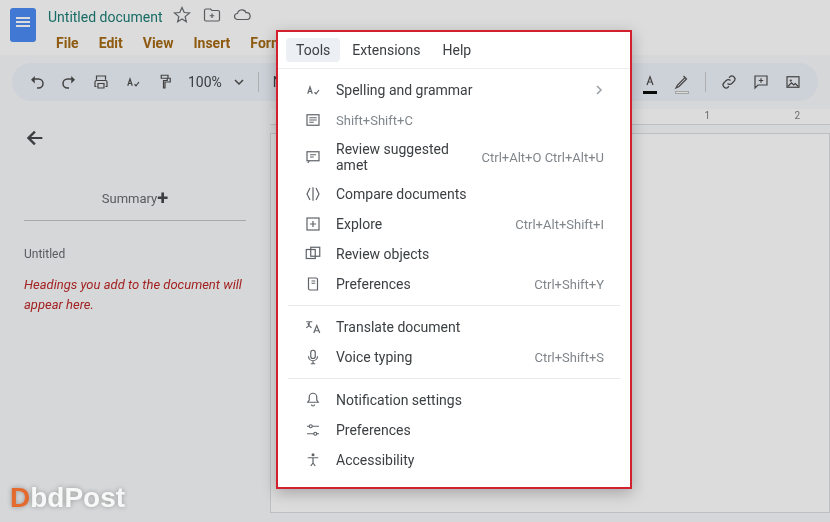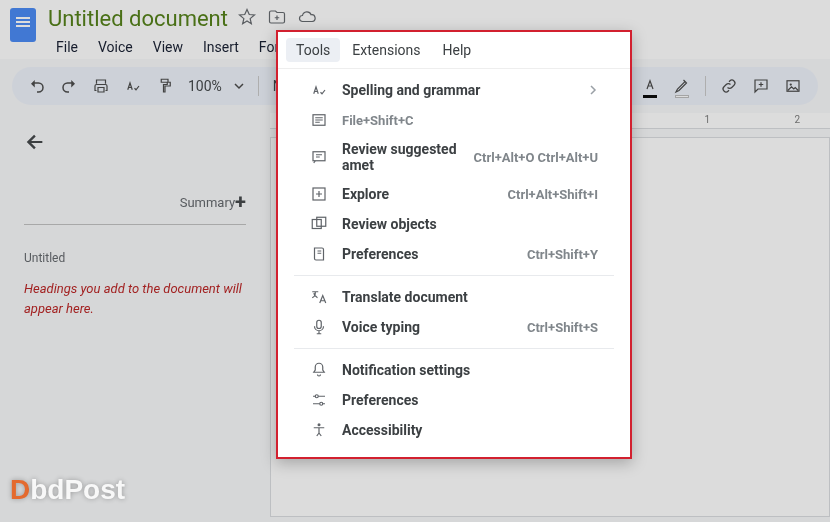--- a/index.html
+++ b/index.html
@@ -38,25 +38,25 @@
     flex-shrink: 0;
   }
   .docs-logo::before {
     content:"";
     position:absolute;
     left:6px; right:6px; top:9px;
     height:2px; background:#fff; box-shadow:0 4px 0 #fff, 0 8px 0 #fff;
   }
   .title-col { display:flex; flex-direction:column; }
   .title-row { display:flex; align-items:center; gap:10px; }
-  .doc-title { font-size:22px; color:#4d7c0f; }
+  .doc-title { font-size:14px; color:#0f766e; }
   .title-icons { display:flex; gap:12px; color:#5f6368; }
   .title-icons svg { width:18px; height:18px; fill:#5f6368; }
   .menubar { display:flex; gap:4px; margin-top:4px; }
-  .menubar-item { padding:4px 8px; border-radius:4px; font-size:14px; color:#0f172a; cursor:pointer; }
+  .menubar-item { padding:4px 8px; border-radius:4px; font-size:14px; color:#a16207; cursor:pointer;font-weight:bold; }
   .menubar-item.open { background:#e8eaed; position:relative; z-index:20; }
   
   .toolbar {
     display:flex;
     align-items:center;
     gap:2px;
     background:#edf2fa;
     border-radius:22px;
     margin:8px 12px;
     padding:4px 10px;
@@ -71,21 +71,21 @@
   .sep { width:1px; height:20px; background:#c7c7c7; margin:0 6px; }
   .font-color-bar { width:14px; height:3px; background:#000; position:absolute; bottom:3px; left:8px; }
   .highlight-bar { width:14px; height:3px; background:#fff; border:1px solid #bbb; position:absolute; bottom:3px; left:8px; }
   
   .workspace { display:flex; height:calc(100% - 110px); position:relative; }
   .sidebar {
     width:270px; padding:18px 24px; color:#3c4043;
   }
   .back-arrow svg { width:22px; height:22px; fill:#3c4043; }
   .summary-row {
-    display:flex; justify-content:flex-end; align-items:center;
+    display:flex; justify-content:center; align-items:center;
     border-bottom:1px solid #c0c0c0; padding:10px 0; margin-top:24px;
     font-size:13px; color:#5f6368;
   }
   .outline-label { font-size:12px; color:#5f6368; margin-top:26px; }
   .outline-hint { font-size:13px; color:#b91c1c; font-style:italic; margin-top:14px; line-height:1.5; }
   .page-area { flex:1; position:relative; padding-top:0; }
   .ruler {
     height:16px; border-bottom:1px solid #dadce0; position:relative; font-size:10px; color:#777;
     background:#fff;
   }
@@ -105,36 +105,36 @@
     box-shadow:0 4px 14px rgba(0,0,0,.25);
     z-index:30;
     padding-bottom:6px;
   }
   .menu-header {
     display:flex; gap:2px; padding:6px 8px;
     border-bottom:1px solid #eee;
   }
   .menu-header .mh { padding:4px 10px; font-size:14px; color:#3c4043; }
   .menu-header .mh.active { background:#eceff4; border-radius:4px; }
-  .menu-list { padding:6px 16px;font-weight:bold; }
+  .menu-list { padding:6px 10px; }
   .mi {
     display:flex; align-items:center; gap:14px;
     padding:6px 16px; font-size:14px; color:#3c4043; cursor:pointer;
     min-height:30px;
   }
   .mi .mi-icon { width:18px; height:18px; flex-shrink:0; display:flex; align-items:center; justify-content:center; }
   .mi .mi-icon svg { width:18px; height:18px; fill:#5f6368; }
   .mi .mi-label { flex:1; }
   .mi .mi-short { color:#80868b; font-size:13px; }
   .mi .mi-sub { color:#9aa0a6; margin-left:auto; }
   .mi .mi-sub svg{ width:10px; height:10px; fill:#9aa0a6;}
   .menu-divider { height:1px; background:#e8eaed; margin:6px 0; }
   
   .watermark {
-    position:absolute; left:0; bottom:12px;
+    position:absolute; left:0; bottom:4px;
     font-family:Arial Black, Arial, sans-serif;
     font-weight:900; font-size:28px;
     color:rgba(255,255,255,.9);
     text-shadow:0 0 5px rgba(0,0,0,.3);
     padding:4px 10px;
     z-index:40;
   }
   .watermark .d { color:#e46a2e; }
 </style>
 </head>
@@ -153,21 +153,21 @@
               <path d="M10 4H4a2 2 0 0 0-2 2v12a2 2 0 0 0 2 2h16a2 2 0 0 0 2-2V8a2 2 0 0 0-2-2h-8l-2-2z" fill="none" stroke="#5f6368" stroke-width="1.6"></path>
               <path d="M12 10v6m-3-3h6" stroke="#5f6368" stroke-width="1.6"></path>
             </svg></span>
         <span><svg viewBox="0 0 24 24">
               <path d="M19 18H6a4 4 0 0 1 0-8 6 6 0 0 1 11.5-1A4.5 4.5 0 0 1 19 18z" fill="none" stroke="#5f6368" stroke-width="1.6"></path>
             </svg></span>
       </span>
     </div>
     <div class="menubar">
       <span class="menubar-item">File</span>
-      <span class="menubar-item">Voice</span>
+      <span class="menubar-item">Edit</span>
       <span class="menubar-item">View</span>
       <span class="menubar-item">Insert</span>
       <span class="menubar-item">Format</span>
       <span class="menubar-item open">Tools</span>
       <span class="menubar-item">Extensions</span>
       <span class="menubar-item">Help</span>
     </div>
   </div>
 </div>
 
@@ -294,31 +294,39 @@
             <path d="M3 1l4 4-4 4" fill="none" stroke="#9aa0a6" stroke-width="1.5"></path>
           </svg></span>
       </div>
       <div class="mi">
         <span class="mi-icon">
           <svg viewBox="0 0 24 24">
             <rect x="4" y="5" width="16" height="14" fill="none" stroke="#5f6368" stroke-width="1.6"></rect>
             <path d="M7 9h10M7 12h10M7 15h6" stroke="#5f6368" stroke-width="1.6"></path>
           </svg>
         </span>
-        <span class="mi-short">File+Shift+C</span>
+        <span class="mi-short">Shift+Shift+C</span>
       </div>
       <div class="mi">
         <span class="mi-icon">
           <svg viewBox="0 0 24 24">
             <rect x="4" y="5" width="16" height="12" fill="none" stroke="#5f6368" stroke-width="1.6"></rect>
             <path d="M7 17l-2 3M8 9h8M8 12h5" stroke="#5f6368" stroke-width="1.6"></path>
           </svg>
         </span>
         <span class="mi-label">Review suggested amet</span>
         <span class="mi-short">Ctrl+Alt+O Ctrl+Alt+U</span>
+      </div>
+      <div class="mi">
+        <span class="mi-icon">
+          <svg viewBox="0 0 24 24">
+            <path d="M8 4l-4 8 4 8M16 4l4 8-4 8M12 3v18" fill="none" stroke="#5f6368" stroke-width="1.6"></path>
+          </svg>
+        </span>
+        <span class="mi-label">Compare documents</span>
       </div>
       <div class="mi">
         <span class="mi-icon">
           <svg viewBox="0 0 24 24">
             <rect x="4" y="4" width="16" height="16" fill="none" stroke="#5f6368" stroke-width="1.6"></rect>
             <path d="M12 8v8M8 12h8" stroke="#5f6368" stroke-width="1.6"></path>
           </svg>
         </span>
         <span class="mi-label">Explore</span>
         <span class="mi-short">Ctrl+Alt+Shift+I</span>

